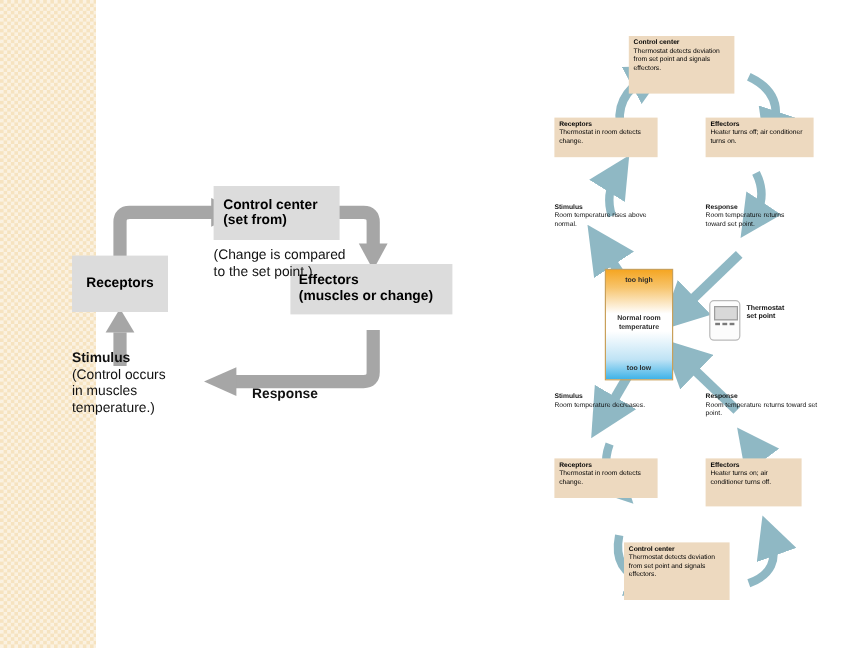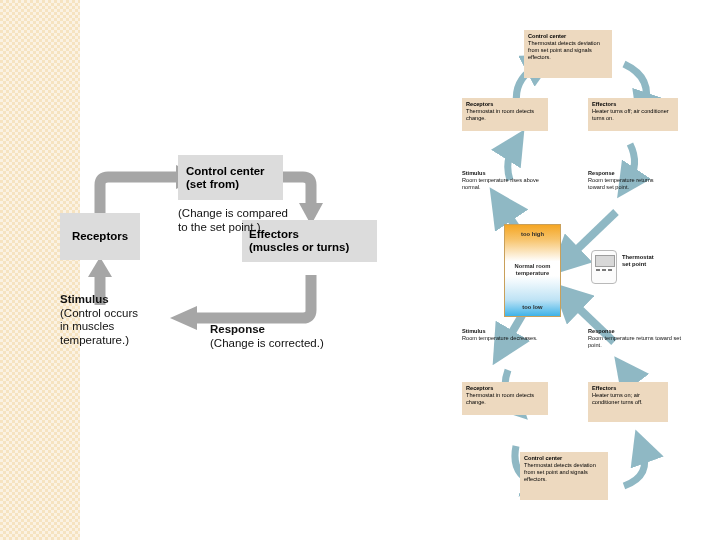--- a/index.html
+++ b/index.html
@@ -96,38 +96,37 @@
     <span>Receptors</span>
   </div>
 
   <div class="gbox" style="left:118px;top:0;width:105px;height:45px;flex-direction:column;justify-content:center;align-items:flex-start;padding-left:8px;">
     <span>Control center</span>
     <span>(set from)</span>
   </div>
 
   <div class="gbox" style="left:182px;top:65px;width:135px;height:42px;flex-direction:column;justify-content:center;align-items:flex-start;padding-left:7px;">
     <span>Effectors</span>
-    <span>(muscles or turns)</span>
+    <span>(muscles or change)</span>
   </div>
 
   <div class="glabel" style="left:118px;top:52px;width:120px;">
     <div>(Change is compared</div>
     <div>to the set point.)</div>
   </div>
 
   <div class="glabel" style="left:0;top:138px;width:105px;">
     <div style="font-weight:bold;">Stimulus</div>
     <div>(Control occurs</div>
     <div>in muscles</div>
     <div>temperature.)</div>
   </div>
 
   <div class="glabel" style="left:150px;top:168px;width:180px;">
     <div style="font-weight:bold;">Response</div>
-    <div>(Change is corrected.)</div>
   </div>
 </div>
 
 <div class="fig" id="right-figure" style="left:448px;top:24px;width:255px;height:488px;">
 
   <svg class="garrow" style="left:0;top:0;" width="255" height="488">
     <defs>
       <marker id="ah" markerWidth="5" markerHeight="5" refX="2.2" refY="2.5" orient="auto">
         <polygon points="0,0 5,2.5 0,5" fill="#8fb8c4"></polygon>
       </marker>

